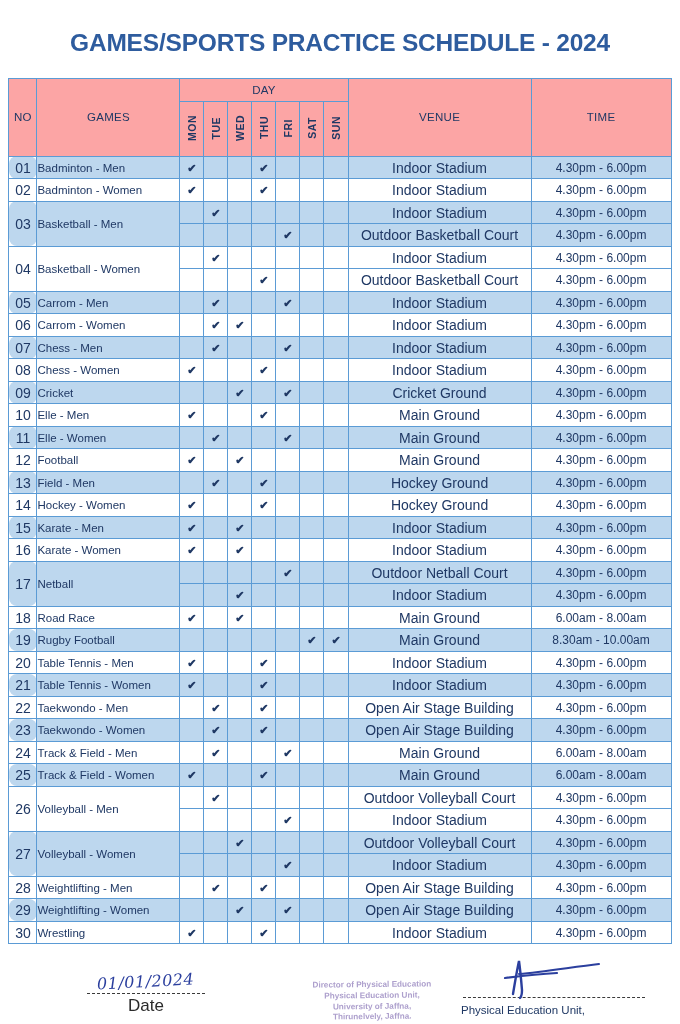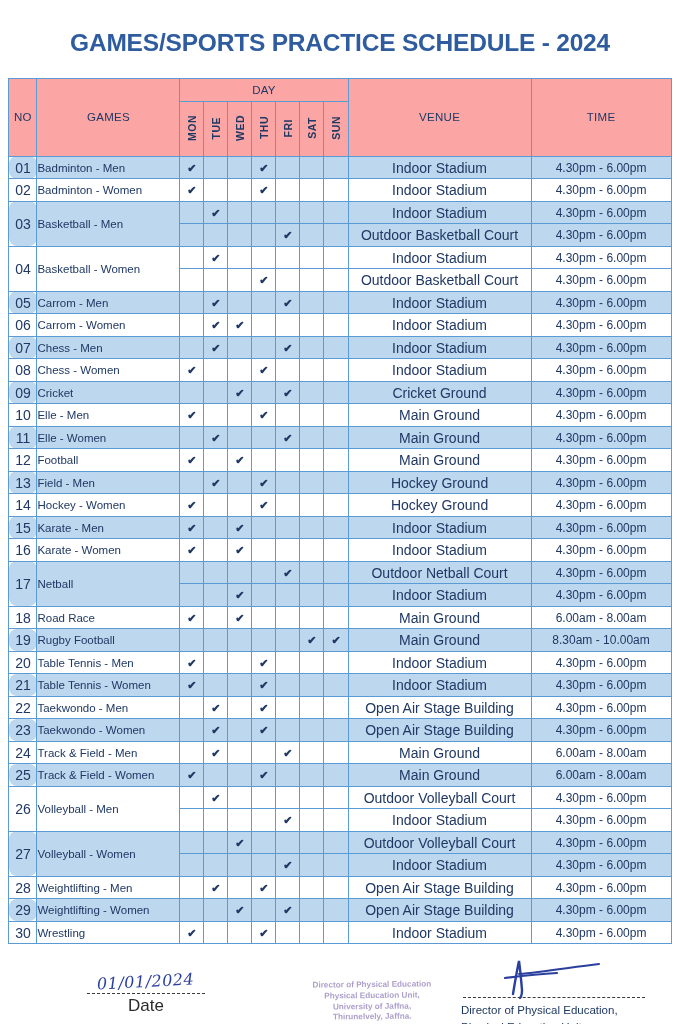--- a/index.html
+++ b/index.html
@@ -637,19 +637,18 @@
     <div class="sign-block">
       <div class="sign-mark">
         <svg class="sig" width="150" height="44" viewBox="0 0 150 44">
           <path d="M18 38 C20 26, 22 14, 24 5 C25 12, 26 22, 27 34 C27 38, 26 41, 25 42" stroke="#2b3f9e" stroke-width="2.4" fill="none" stroke-linecap="round"></path>
           <path d="M10 22 C26 20, 44 18, 62 17" stroke="#2b3f9e" stroke-width="2.2" fill="none" stroke-linecap="round"></path>
           <path d="M24 18 C48 16, 78 11, 104 8" stroke="#2b3f9e" stroke-width="2.0" fill="none" stroke-linecap="round"></path>
         </svg>
       </div>
       <div class="sign-rule"></div>
       <div class="sign-lines" id="sign-lines">
-          <div>Director of Physical Education,</div>
           <div>Physical Education Unit,</div>
         </div>
     </div>
 
   </div>
 </div>
 
 </body></html>

